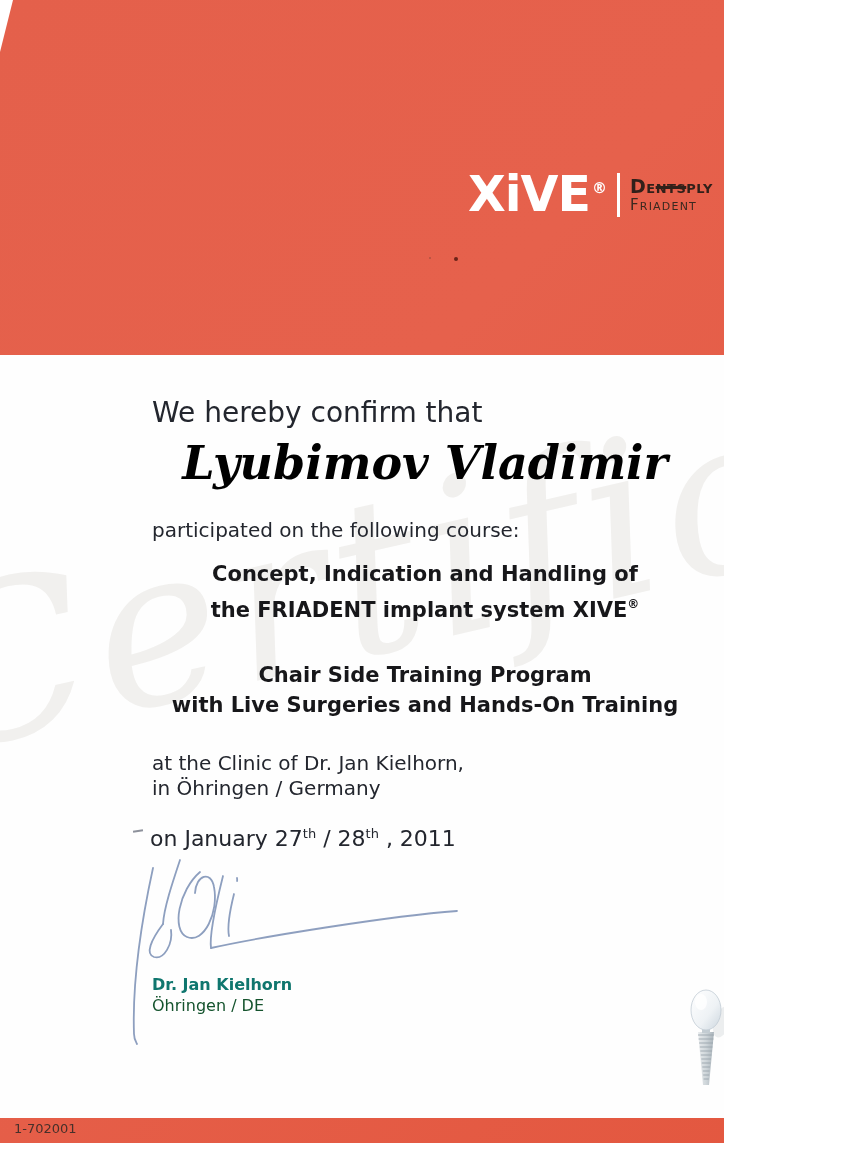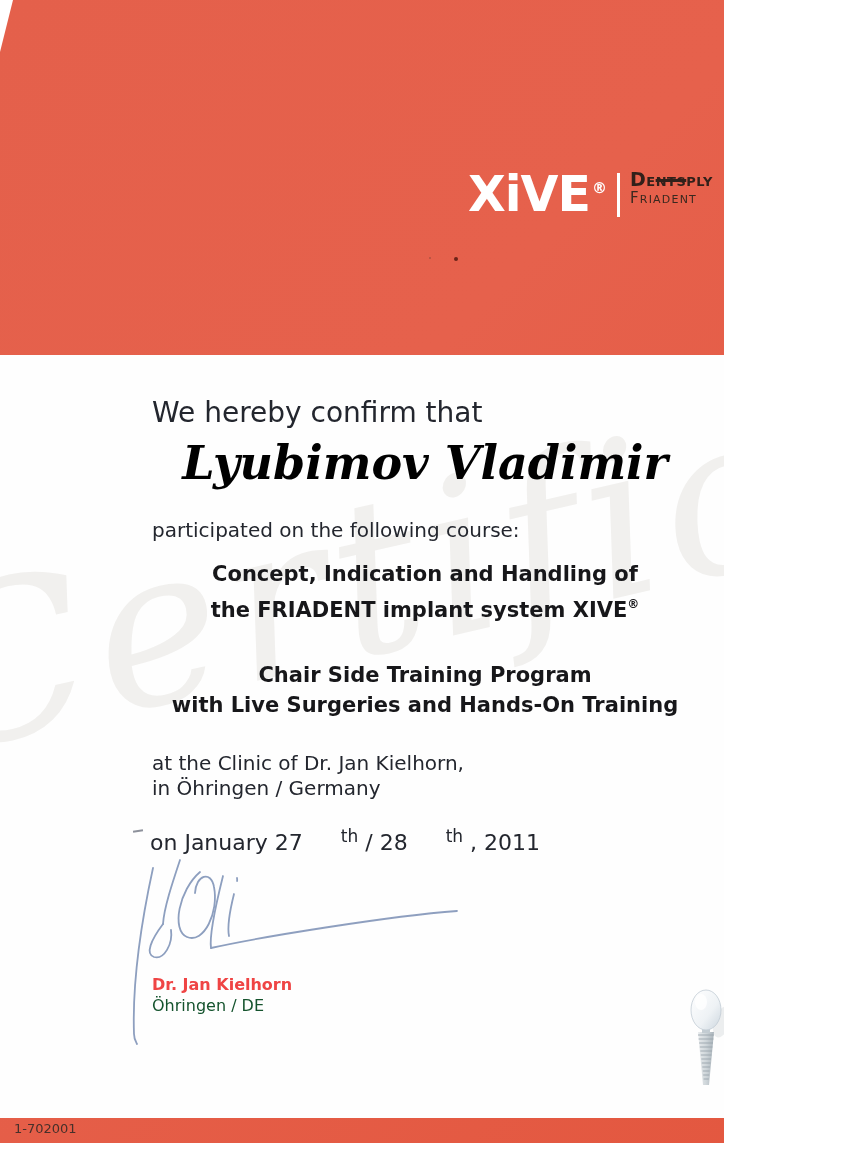--- a/index.html
+++ b/index.html
@@ -49,21 +49,21 @@
     letter-spacing:-1px; font-family:"DejaVu Sans", sans-serif;
   }
   .xive-reg {
     color:#ffffff; font-size:15px; font-weight:700;
     vertical-align:18px; margin-left:2px;
   }
   .logo-divider {
     width:3px; height:44px; background:#ffffff;
     margin:3px 10px 0 10px;
   }
-  .partner-col { color:#33211a; }
+  .partner-col { margin-top:7px; color:#33211a; }
   .dentsply {
     font-size:19px; font-weight:800; font-variant:small-caps;
     letter-spacing:0.5px; line-height:1.05; color:#31201a;
   }
   .dentsply .strike { text-decoration:line-through; text-decoration-thickness:2.5px; }
   .friadent {
     font-size:15px; font-weight:400; font-variant:small-caps;
     letter-spacing:1.2px; color:#3a281f; line-height:1.1;
   }
   
@@ -71,22 +71,22 @@
   .intro      { left:152px; top:396px; font-size:28px; }
   .center-col { left:55px;  width:740px; text-align:center; }
   .recipient  { top:436px; font-family:"DejaVu Serif", serif; font-style:italic;
                 font-weight:600; font-size:46px; color:#000000; }
   .participation { left:152px; top:518px; font-size:20px; }
   .course  { top:551px; font-size:21px; font-weight:bold; line-height:30px; color:#17171a;margin-top:8px; }
   .program { top:660px; font-size:21px; font-weight:bold; line-height:30px; color:#17171a; }
   .sup-reg { font-size:12px; vertical-align:9px; }
   .venue { left:152px; top:751px; font-size:20px; line-height:25px; }
   .date-line { left:150px; top:826px; font-size:22px; white-space:pre-wrap; }
-  .date-line sup { font-size:17px;margin-left:38px; }
-  .signer-name { left:152px; top:975px; font-size:16px; font-weight:bold; color:#ef4444; }
+  .date-line sup { font-size:13px; }
+  .signer-name { left:152px; top:975px; font-size:16px; font-weight:bold; color:#0f766e; }
   .signer-loc  { left:152px; top:996px; font-size:16px; color:#14532d; }
   .serial { left:14px; top:1121px; font-size:13px; color:#47302a; z-index:5; }
   
   .signature-svg { position:absolute; left:110px; top:856px; z-index:5; }
   .implant-svg   { position:absolute; left:676px; top:988px; z-index:5; }
   
   .speck { position:absolute; border-radius:50%; z-index:4; }
   .speck-a { left:454px; top:257px; width:4px; height:4px; background:#6b2318; }
   .speck-b { left:429px; top:257px; width:2px; height:2px; background:#b0503f; }
   .speck-c { left:736px; top:85px;  width:3px; height:3px; background:#7a3028; }

